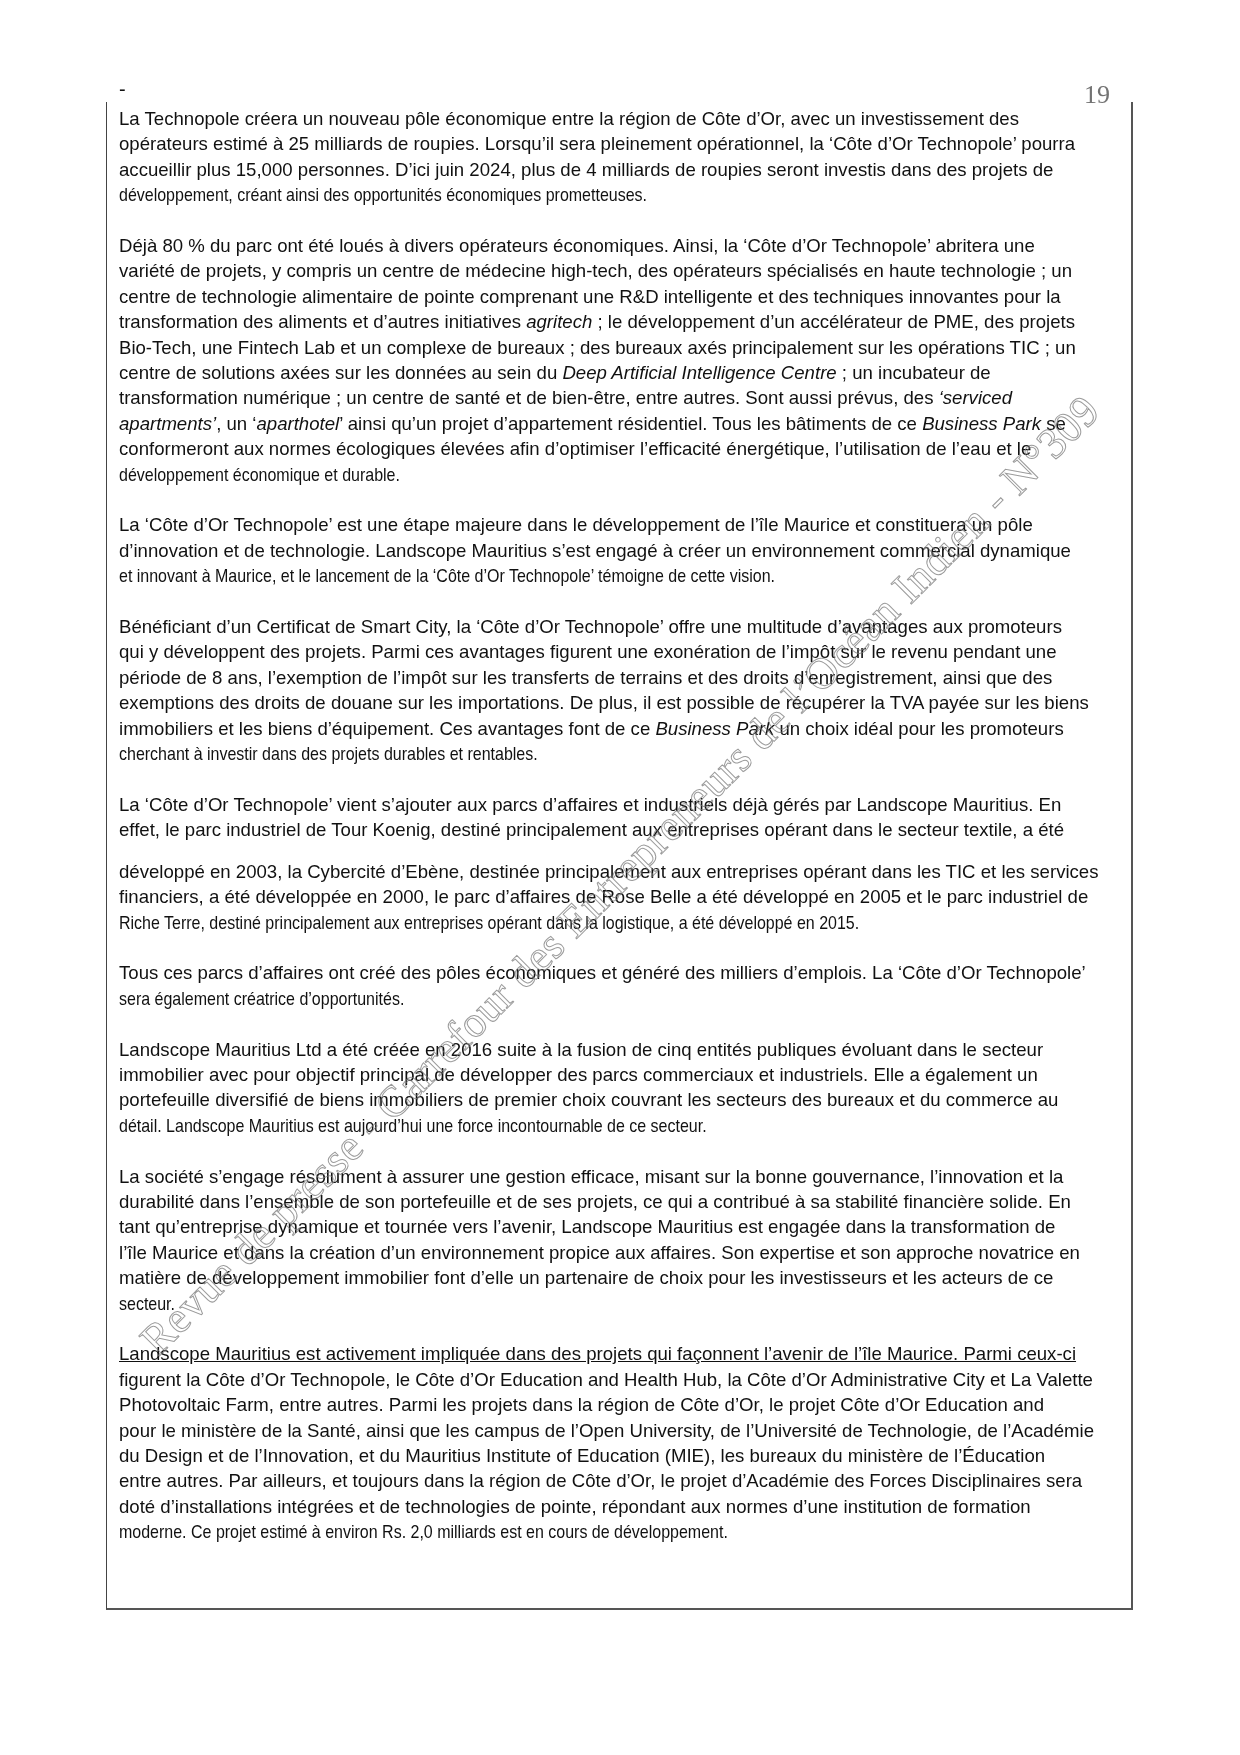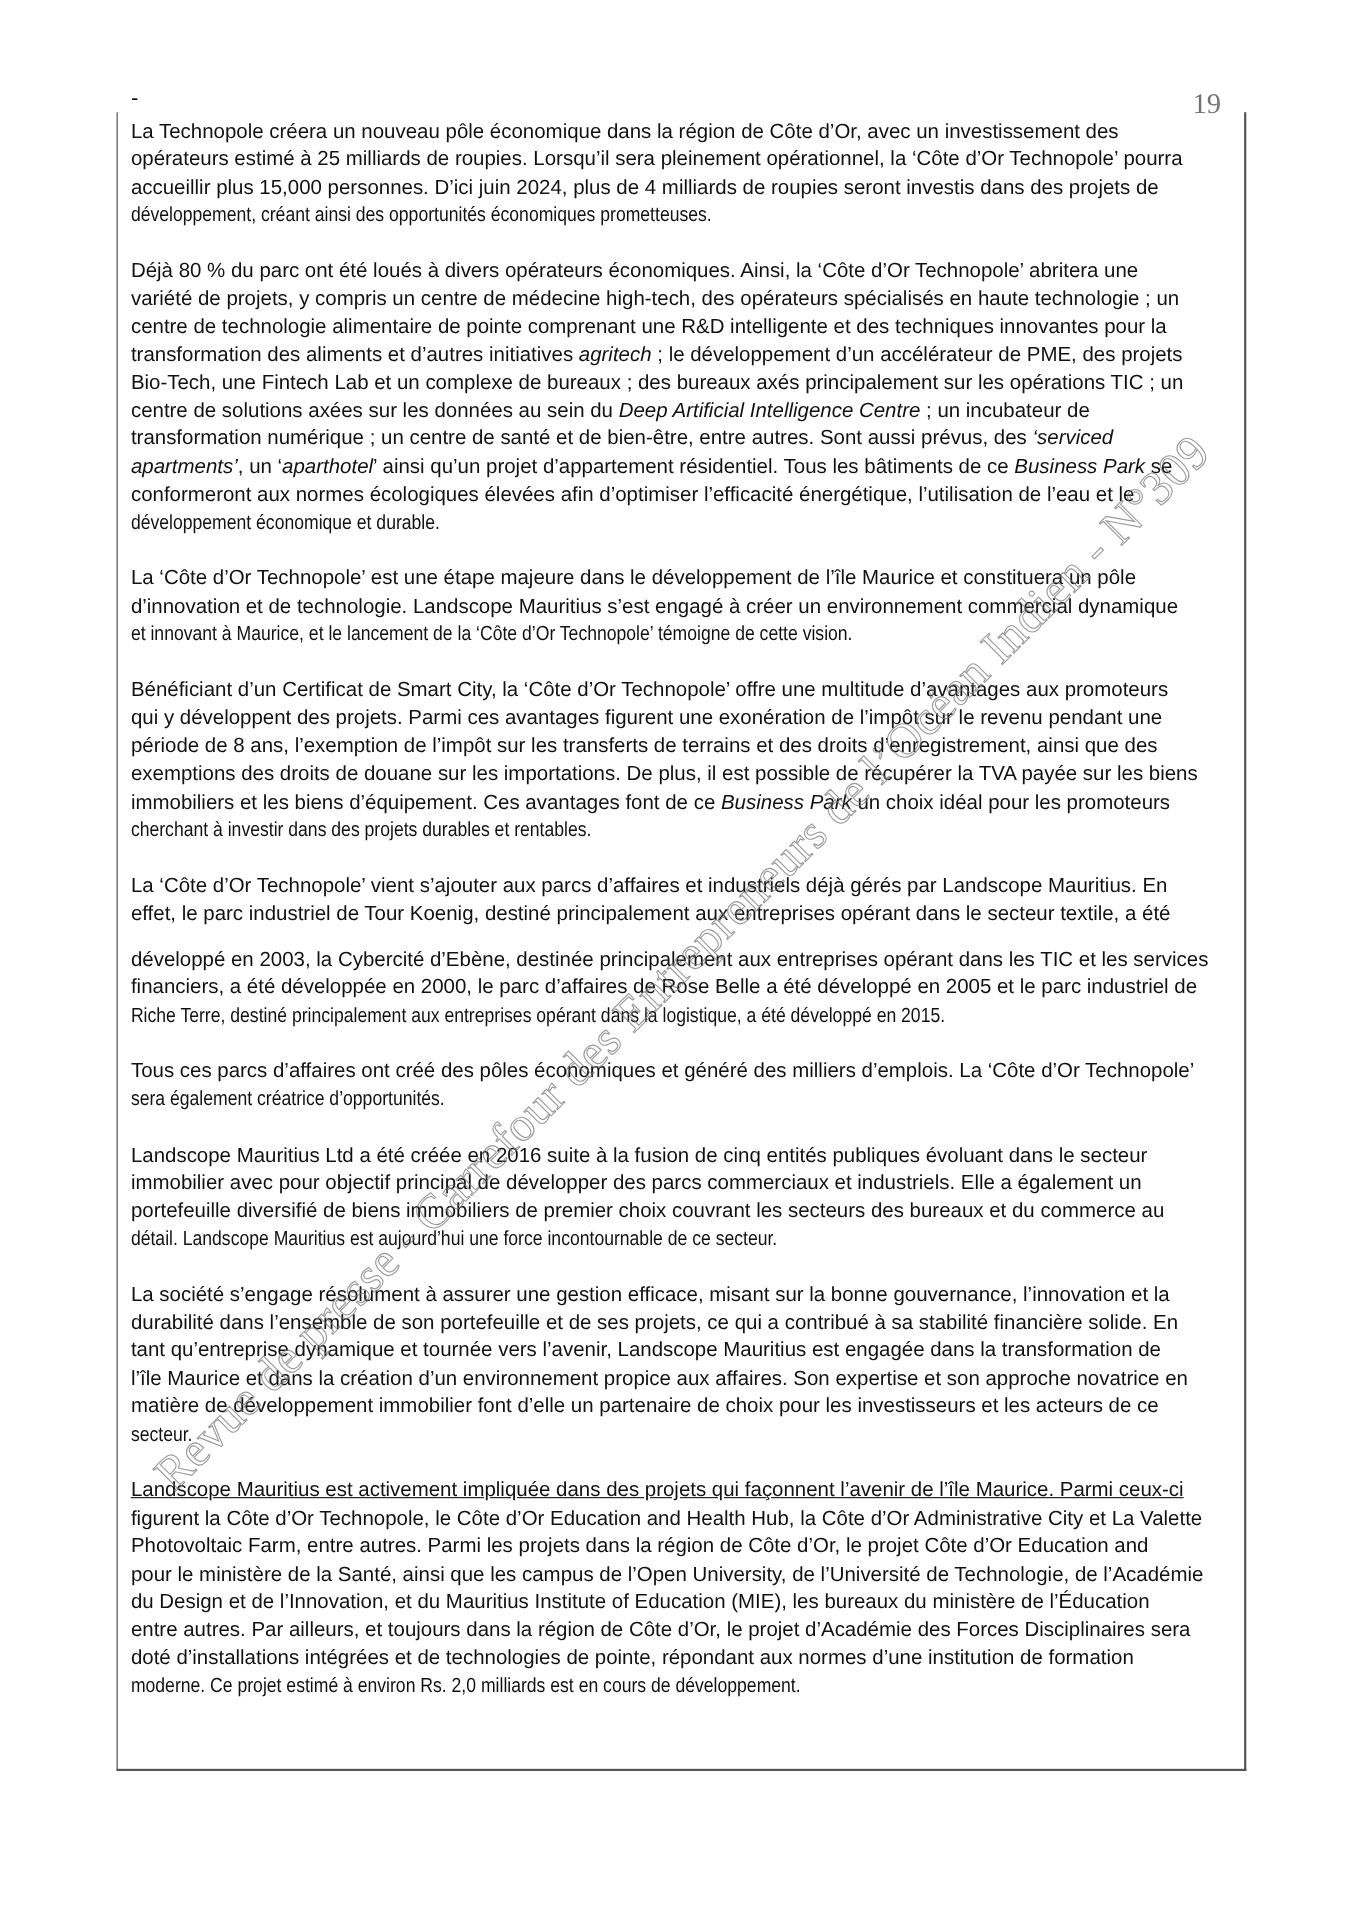--- a/index.html
+++ b/index.html
@@ -21,21 +21,21 @@
 </style>
 </head>
 <body>
 
 <div class="dash">-</div>
 <div class="page-number">19</div>
 <div class="frame"></div>
 
 <div class="body-text" id="body-text">
     <div class="para">
-      <span class="line" style="display: block; transform: scaleX(1); width: 897.922px;"> La Technopole créera un nouveau pôle économique dans la région de Côte d’Or, avec un investissement des</span>
+      <span class="line" style="display: block; transform: scaleX(1); width: 897.922px;"> La Technopole créera un nouveau pôle économique entre la région de Côte d’Or, avec un investissement des</span>
       <span class="line" style="display: block; transform: scaleX(1); width: 956.047px;">opérateurs estimé à 25 milliards de roupies. Lorsqu’il sera pleinement opérationnel, la ‘Côte d’Or Technopole’ pourra</span>
       <span class="line" style="display: block; transform: scaleX(1); width: 934.344px;">accueillir plus 15,000 personnes. D’ici juin 2024, plus de 4 milliards de roupies seront investis dans des projets de</span>
       <span class="line" style="display: block; transform: scaleX(0.86); width: 613.969px;">développement, créant ainsi des opportunités économiques prometteuses.</span>
     </div>
     <div class="para">
       <span class="line" style="display: block; transform: scaleX(1); width: 915.781px;"> Déjà 80 % du parc ont été loués à divers opérateurs économiques. Ainsi, la ‘Côte d’Or Technopole’ abritera une</span>
       <span class="line" style="display: block; transform: scaleX(1); width: 952.984px;">variété de projets, y compris un centre de médecine high-tech, des opérateurs spécialisés en  haute technologie ; un</span>
       <span class="line" style="display: block; transform: scaleX(1); width: 941.672px;">centre de technologie alimentaire de pointe comprenant une R&amp;D intelligente et des techniques innovantes pour la</span>
       <span class="line" style="display: block; transform: scaleX(1); width: 956.031px;">transformation des aliments et d’autres initiatives <em>agritech</em> ; le développement d’un accélérateur de PME, des projets</span>
       <span class="line" style="display: block; transform: scaleX(1); width: 956.766px;">Bio-Tech, une Fintech Lab et un complexe de bureaux ; des bureaux axés principalement sur les opérations TIC ; un</span>

